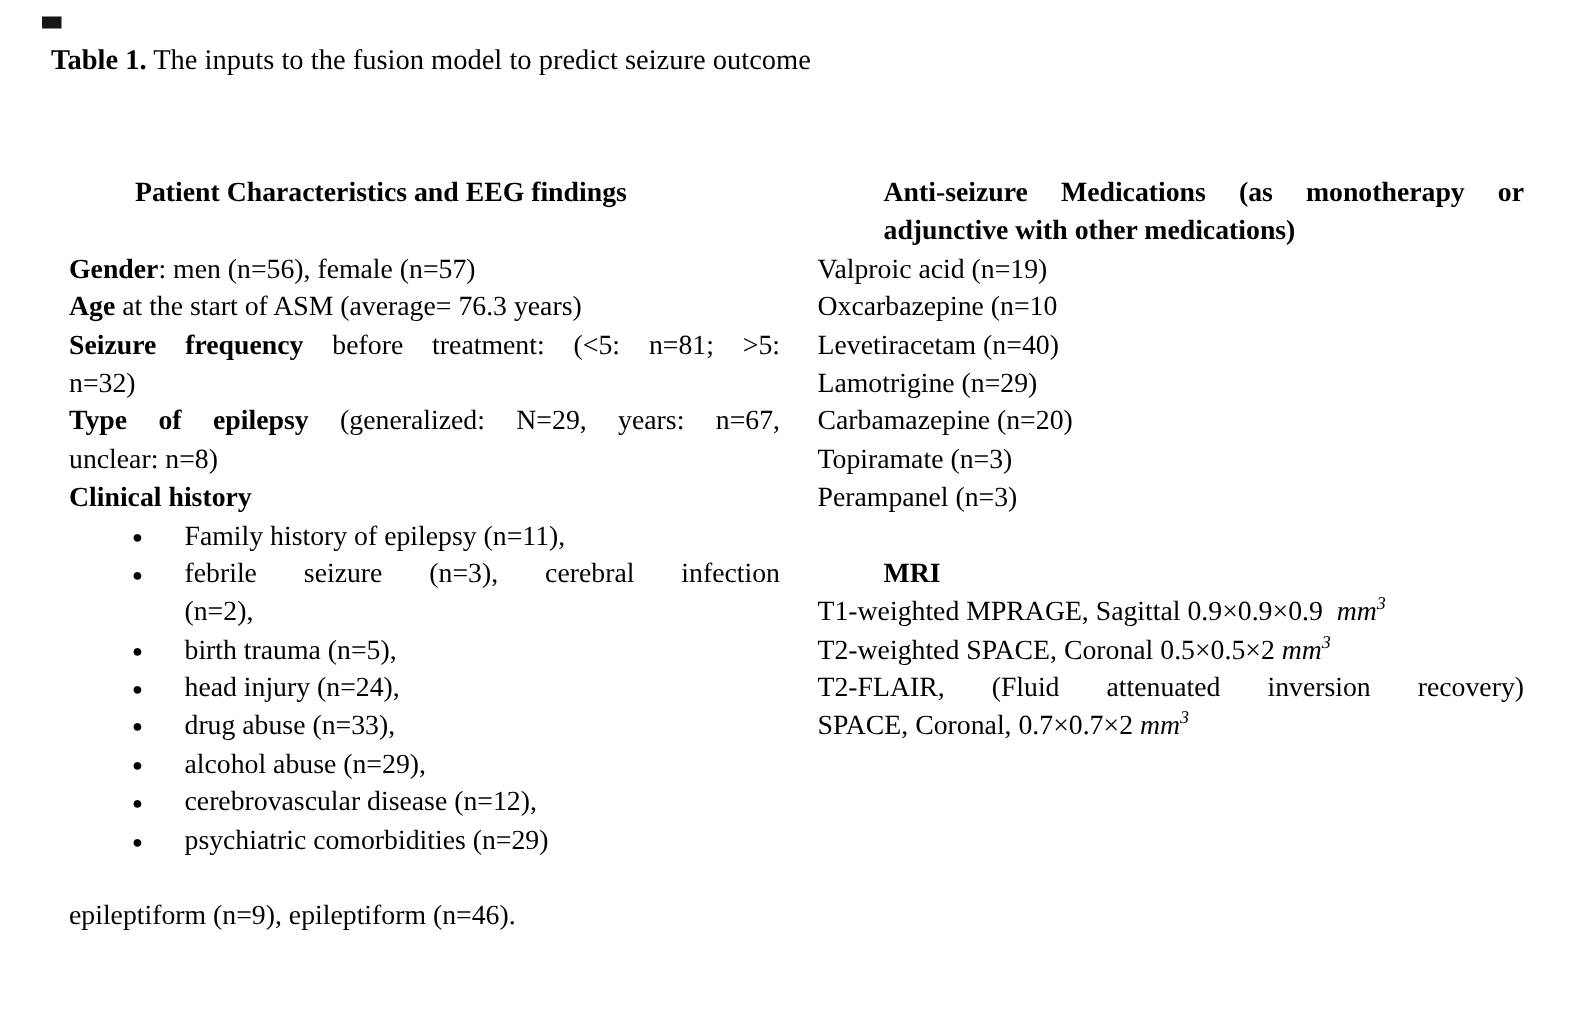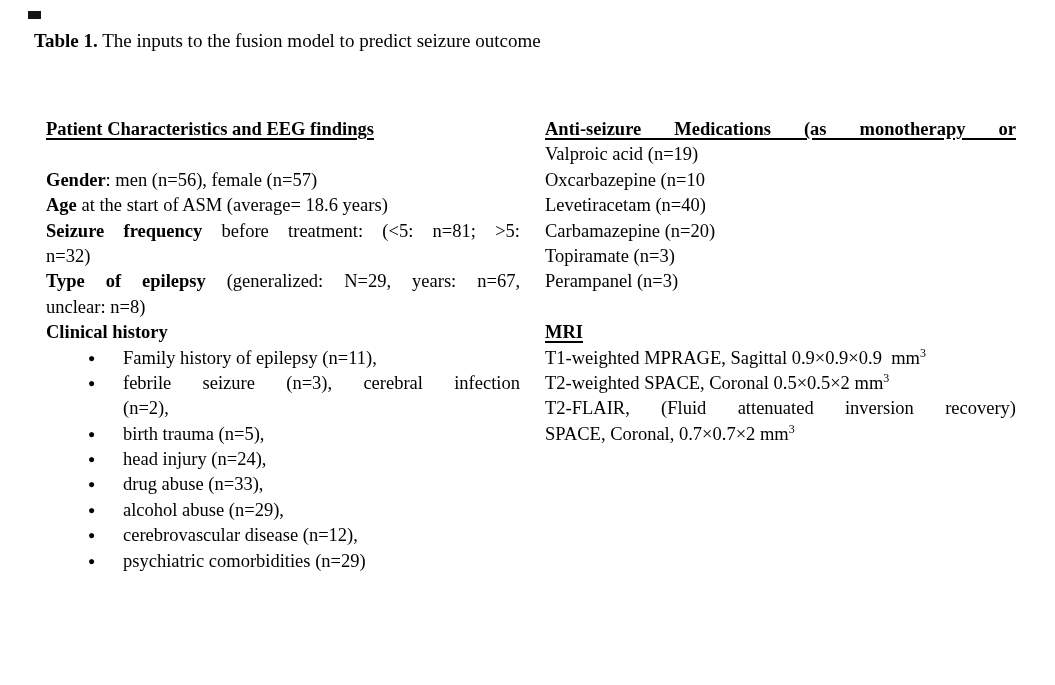--- a/index.html
+++ b/index.html
@@ -58,64 +58,67 @@
   .line.bullet, .line.bullet-cont { padding-left: 77px; }
   .bullet .dot {
     position: absolute;
     left: 42px;
     top: 0;
     font-size: 12px;
     line-height: 25.4px;
   }
   .b { font-weight: 700; }
   .u {
-    text-decoration: underline;
     text-decoration-thickness: 1.7px;
     text-underline-offset: 3px;
+    margin-left: 44px;
   }
-  .i { }
+  .i { font-style: italic; }
   .sup {
     vertical-align: super;
     font-size: 12px;
     line-height: 0;
   }
 </style>
 </head>
 <body>
 
 <div id="page">
   <div id="artifact"></div>
   <div id="title"><span class="b">Table 1.</span><span> The inputs to the fusion model to predict seizure outcome</span></div>
   <div id="content">
     <div id="left-col" class="col">
         <div class="line"><span class="b u">Patient Characteristics and EEG findings</span></div>
         <div class="line blank"></div>
         <div class="line"><span class="b">Gender</span><span>: men (n=56), female (n=57)</span></div>
-        <div class="line"><span class="b">Age</span><span> at the start of ASM (average= 18.6 years)</span></div>
+        <div class="line"><span class="b">Age</span><span> at the start of ASM (average= 76.3 years)</span></div>
         <div class="line j"><span class="b">Seizure frequency</span><span> before treatment: (&lt;5: n=81; &gt;5:</span></div>
         <div class="line"><span>n=32)</span></div>
         <div class="line j"><span class="b">Type of epilepsy</span><span> (generalized: N=29, years: n=67,</span></div>
         <div class="line"><span>unclear: n=8)</span></div>
         <div class="line"><span class="b">Clinical history</span></div>
         <div class="line bullet"><span class="dot">●</span><span>Family history of epilepsy (n=11),</span></div>
         <div class="line j bullet"><span class="dot">●</span><span>febrile seizure (n=3), cerebral infection</span></div>
         <div class="line bullet-cont"><span>(n=2),</span></div>
         <div class="line bullet"><span class="dot">●</span><span>birth trauma (n=5),</span></div>
         <div class="line bullet"><span class="dot">●</span><span>head injury (n=24),</span></div>
         <div class="line bullet"><span class="dot">●</span><span>drug abuse (n=33),</span></div>
         <div class="line bullet"><span class="dot">●</span><span>alcohol abuse (n=29),</span></div>
         <div class="line bullet"><span class="dot">●</span><span>cerebrovascular disease (n=12),</span></div>
         <div class="line bullet"><span class="dot">●</span><span>psychiatric comorbidities (n=29)</span></div>
         <div class="line blank"></div>
+        <div class="line"><span>epileptiform (n=9), epileptiform (n=46).</span></div>
       </div>
     <div id="right-col" class="col">
         <div class="line j"><span class="b u">Anti-seizure Medications (as monotherapy or</span></div>
+        <div class="line"><span class="b u">adjunctive with other medications)</span></div>
         <div class="line"><span>Valproic acid (n=19)</span></div>
         <div class="line"><span>Oxcarbazepine (n=10</span></div>
         <div class="line"><span>Levetiracetam (n=40)</span></div>
+        <div class="line"><span>Lamotrigine (n=29)</span></div>
         <div class="line"><span>Carbamazepine (n=20)</span></div>
         <div class="line"><span>Topiramate (n=3)</span></div>
         <div class="line"><span>Perampanel (n=3)</span></div>
         <div class="line blank"></div>
         <div class="line"><span class="b u">MRI</span></div>
         <div class="line"><span>T1-weighted MPRAGE, Sagittal 0.9×0.9×0.9  </span><span class="i">mm</span><span class="i sup">3</span></div>
         <div class="line"><span>T2-weighted SPACE, Coronal 0.5×0.5×2 </span><span class="i">mm</span><span class="i sup">3</span></div>
         <div class="line j"><span>T2-FLAIR, (Fluid attenuated inversion recovery)</span></div>
         <div class="line"><span>SPACE, Coronal, 0.7×0.7×2 </span><span class="i">mm</span><span class="i sup">3</span></div>
       </div>

